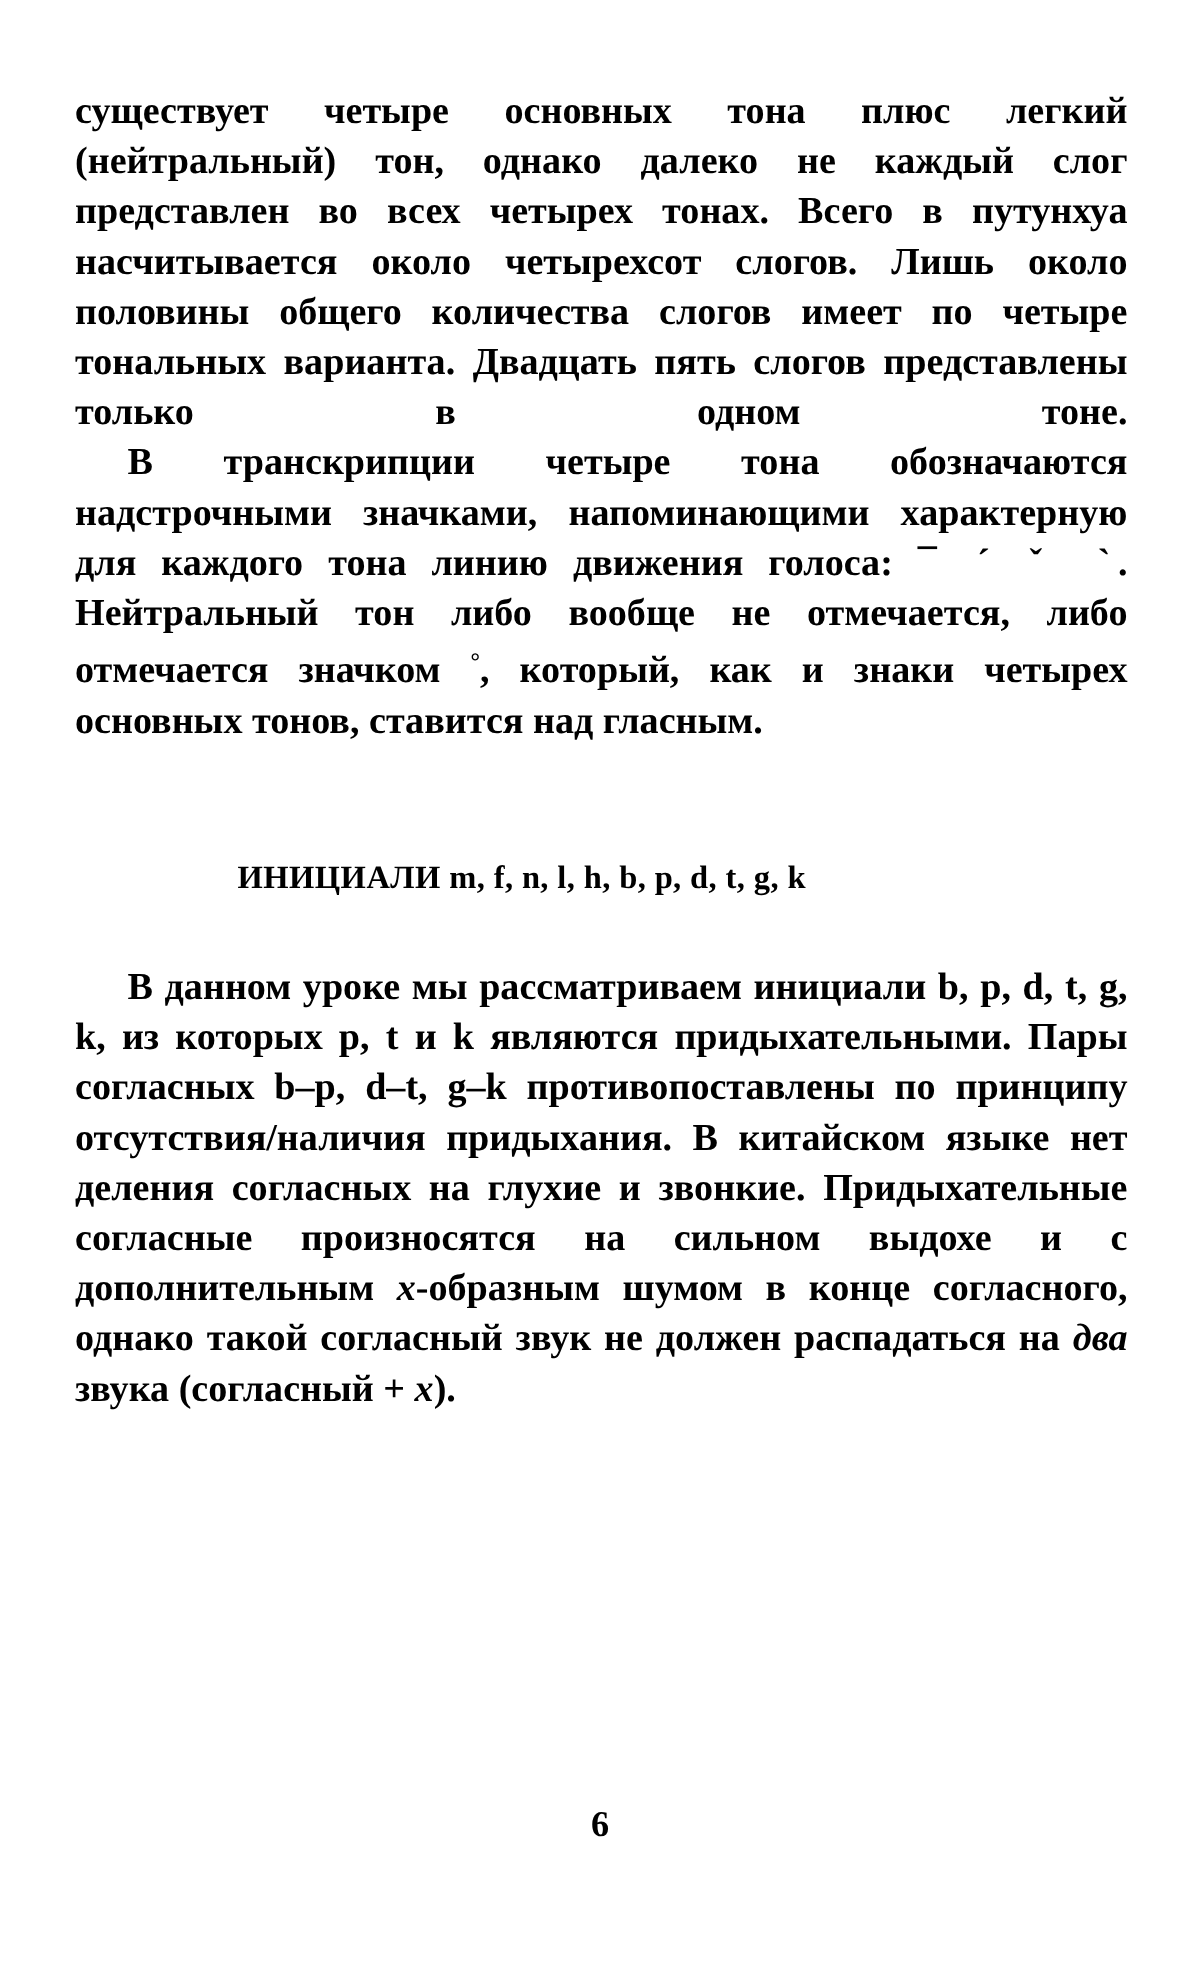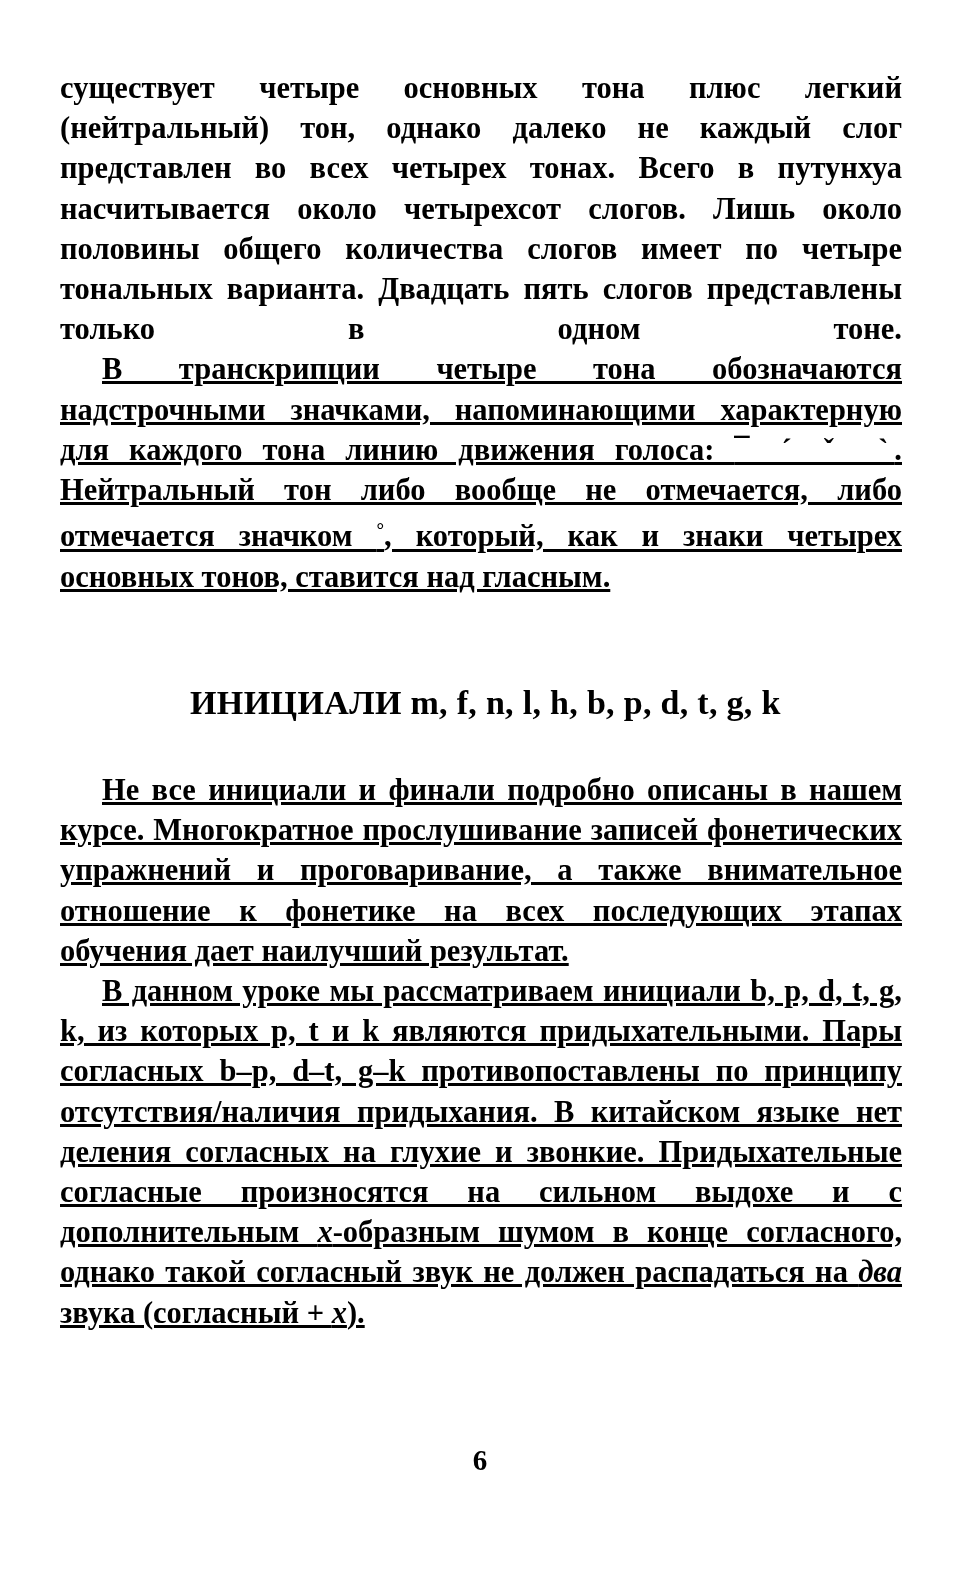--- a/index.html
+++ b/index.html
@@ -43,38 +43,37 @@
     font-weight: 700;
     font-size: 30.5px;
     line-height: 40.2px;
     letter-spacing: 0px;
     word-spacing: 0px;
     hyphens: manual;
   }
 
   p.para.indent {
     text-indent: 42px;
-    text-decoration: underline;
   }
 
   
   p.para.full-justify {
     text-align-last: justify;
   }
 
   .heading-block {
     margin: 0;
     padding: 0;
   }
 
   h2.section-heading {
     margin: 0;
     padding: 0;
     font-weight: 700;
-    font-size: 34px;
+    font-size: 26px;
     line-height: 40px;
     text-align: left;
     padding-left: 130px;
     letter-spacing: 0.2px;
   }
   h2.section-heading .cyr {
     letter-spacing: 0.4px;
   }
   h2.section-heading .lat {
     letter-spacing: 0.3px;
@@ -124,21 +123,20 @@
     <p class="para indent"><span>В транскрипции четыре тона обозначаются надстрочными значками, напоминающими характерную для каждого тона линию движения голоса: </span><span class="tone-marks">¯ ´ ˇ `</span><span>. Нейтральный тон либо вообще не отмечается, либо отмечается значком </span><span class="neutral-mark">°</span><span>, который, как и знаки четырех основных тонов, ставится над гласным.</span></p>
 
     <div class="spacer-before-heading"></div>
 
     <div class="heading-block">
       <h2 class="section-heading"><span class="cyr">ИНИЦИАЛИ</span> <span class="lat">m, f, n, l, h, b, p, d, t, g, k</span></h2>
     </div>
 
     <div class="spacer-after-heading"></div>
 
-    <p class="para indent">Не все инициали и финали подробно описаны в нашем курсе. Многократное прослушивание записей фонетических упражнений и проговаривание, а также внимательное отношение к фонетике на всех последующих этапах обучения дает наилучший результат.</p>
 
     <p class="para indent"><span>В данном уроке мы рассматриваем инициали b, p, d, t, g, k, из которых p, t и k являются придыхательными. Пары согласных b–p, d–t, g–k противопоставлены по принципу отсутствия/наличия придыхания. В китайском языке нет деления согласных на глухие и звонкие. Придыхательные согласные произносятся на сильном выдохе и с дополнительным </span><em class="ital">x</em><span>-образным шумом в конце согласного, однако такой согласный звук не должен распадаться на </span><em class="ital">два</em><span> звука (согласный + </span><em class="ital">x</em><span>).</span></p>
 
 
   </div>
 
   <div id="page-number">6</div>
 
 </div>
 

